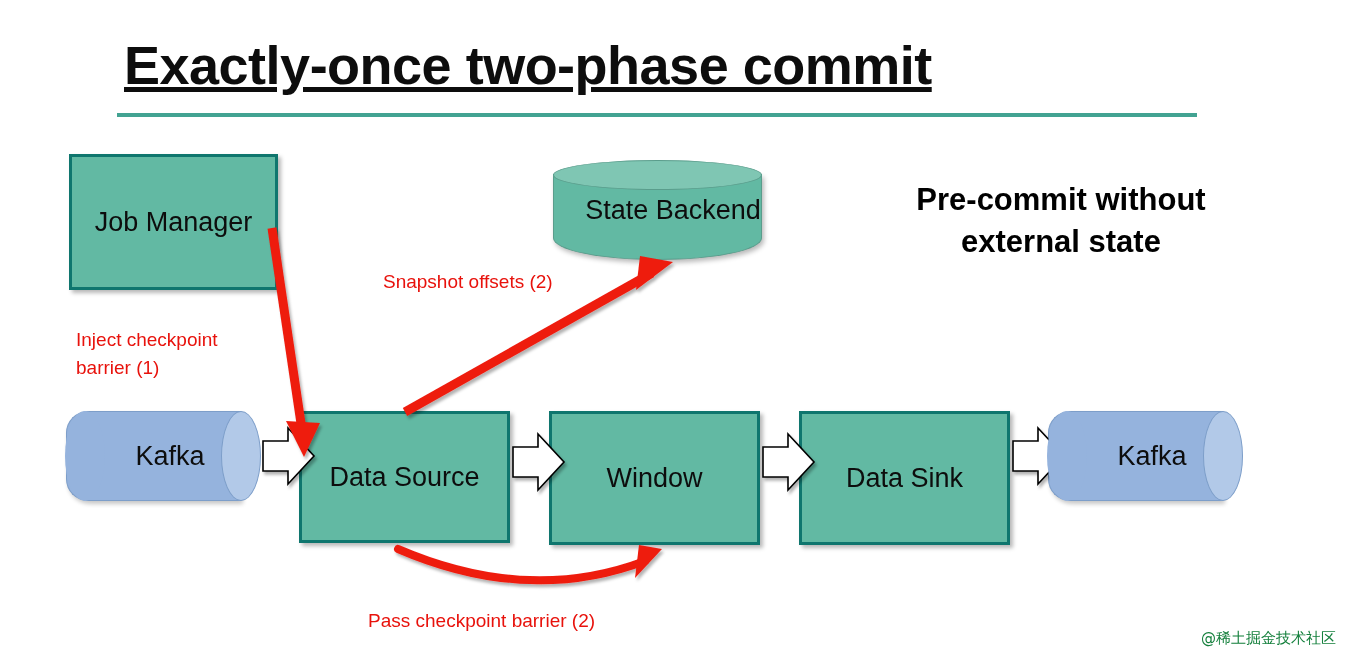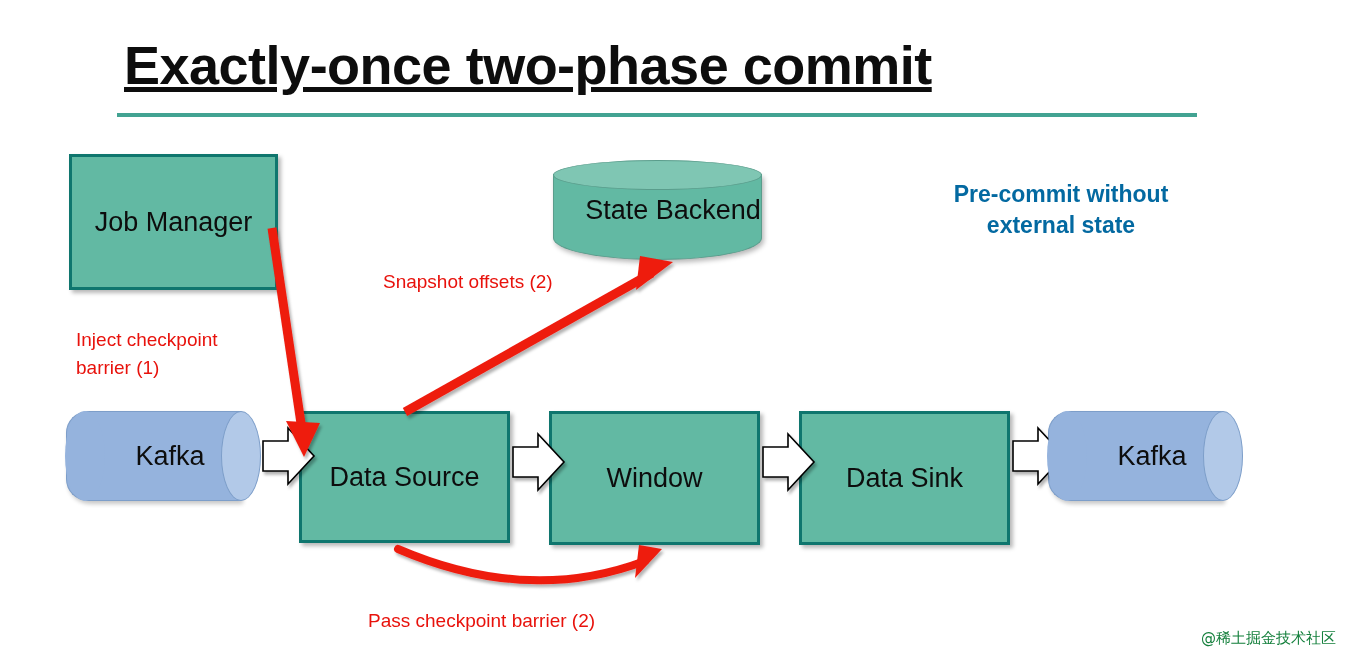--- a/index.html
+++ b/index.html
@@ -126,22 +126,22 @@
 
   .red-label {
     position: absolute;
     color: #e8120c;
     font-size: 19px;
     line-height: 1.45;
     white-space: pre-line;
   }
   .red-strong {
     position: absolute;
-    color: #0369a1;
-    font-size: 23px;
+    color: #000000;
+    font-size: 31px;
     font-weight: bold;
     line-height: 1.35;
     text-align: center;
     white-space: pre-line;
   }
 
   #svg-layer {
     position: absolute;
     left: 0; top: 0;
     width: 1350px;

